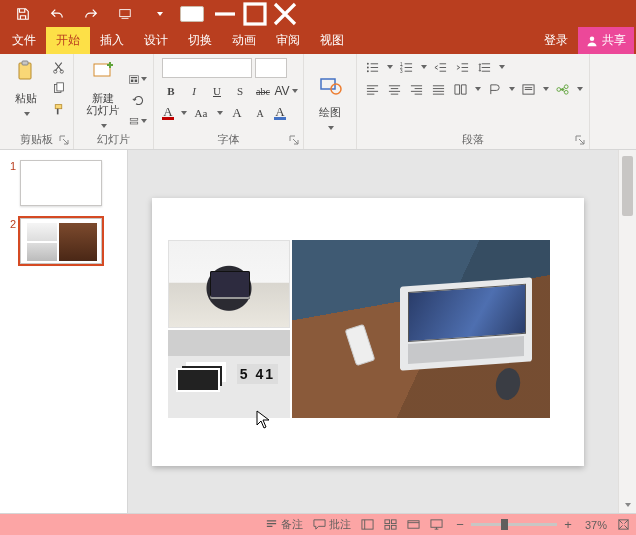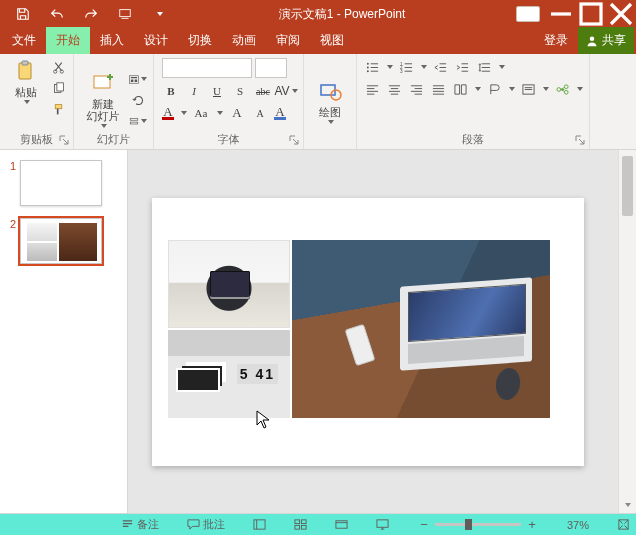--- a/index.html
+++ b/index.html
@@ -10,33 +10,33 @@
 .titlebar .qat .qbtn{width:30px;height:28px;display:flex;align-items:center;justify-content:center;cursor:pointer}
 .titlebar .qbtn svg{width:14px;height:14px;fill:#fff}
 .titlebar .title{flex:1;text-align:center;font-size:12px}
 .titlebar .wincontrols{display:flex}
 .titlebar .wincontrols .wbtn{width:30px;height:28px;display:flex;align-items:center;justify-content:center;cursor:pointer}
 .titlebar .wincontrols .wbtn svg{stroke:#fff;fill:none;stroke-width:1.3}
 .titlebar .riblogo{width:24px;height:16px;background:#fff;border-radius:2px;margin:0 6px;border:1px solid #cba;}
 
 .ribtabs{height:26px;background:#b93e1f;display:flex;align-items:flex-end;color:#fff;font-size:12px;padding:0 2px}
 .ribtabs .tab{padding:5px 10px;cursor:pointer;white-space:nowrap}
-.ribtabs .tab.active{background:#86efac;color:#b93e1f}
+.ribtabs .tab.active{background:#fde047;color:#b93e1f}
 .ribtabs .spacer{flex:1}
 .ribtabs .tellme{padding:5px 6px;opacity:.9;cursor:text}
 .ribtabs .login{padding:5px 10px;cursor:pointer}
-.ribtabs .share{padding:5px 8px;background:#4d7c0f;display:flex;align-items:center;gap:4px;cursor:pointer}
+.ribtabs .share{padding:5px 8px;background:#ec4899;display:flex;align-items:center;gap:4px;cursor:pointer}
 .ribtabs .share svg{width:12px;height:12px;fill:#fff}
 
 .ribbon{height:96px;background:#f3f2f1;border-bottom:1px solid #d6d6d6;display:flex;font-size:11px;color:#444}
 .group{display:flex;flex-direction:column;align-items:center;padding:4px 6px 2px;border-right:1px solid #e1dfdd;position:relative}
 .group .grouplabel{font-size:11px;color:#666;text-align:center;padding-top:2px}
 .group .row{display:flex;align-items:center;gap:3px}
 .group .col{display:flex;flex-direction:column;gap:3px;align-items:center}
-.bigbtn{display:flex;flex-direction:column;align-items:center;justify-content:center;width:40px;gap:2px;cursor:pointer;padding:2px}
+.bigbtn{display:flex;flex-direction:column;align-items:center;justify-content:center;width:40px;gap:8px;cursor:pointer;padding:2px}
 .bigbtn .ic{width:24px;height:24px}
 .bigbtn .lbl{font-size:11px;line-height:12px;text-align:center}
 .smbtn{width:18px;height:18px;display:flex;align-items:center;justify-content:center;cursor:pointer;color:#555}
 .smbtn svg{width:13px;height:13px}
 .fontbox{height:20px;border:1px solid #c8c6c4;background:#fff;display:flex;align-items:center;font-size:11px;color:#888;min-width:90px;padding:0 4px}
 .sizebox{height:20px;border:1px solid #c8c6c4;background:#fff;width:32px;display:flex;align-items:center;justify-content:center;font-size:11px;color:#888}
 .dlaunch{position:absolute;bottom:2px;right:2px;width:12px;height:12px;cursor:pointer}
 .dlaunch svg{width:10px;height:10px;stroke:#888;fill:none;stroke-width:1}
 .tri{border-left:3px solid transparent;border-right:3px solid transparent;border-top:4px solid #666;display:inline-block;margin-left:2px}
 
@@ -81,21 +81,21 @@
 .pic3 .phone{position:absolute;left:58px;top:86px;width:20px;height:38px;background:#eee;border-radius:3px;transform:rotate(-18deg);border:1px solid #ccc}
 .vscroll{width:18px;background:#f3f2f1;border-left:1px solid #e1dfdd;position:relative}
 .vscroll .vthumb{position:absolute;left:3px;right:3px;top:6px;height:60px;background:#c8c6c4;border-radius:2px;cursor:pointer}
 .vscroll .arrow{position:absolute;left:0;right:0;height:16px;display:flex;align-items:center;justify-content:center;cursor:pointer}
 .vscroll .arrow svg{width:8px;height:8px;fill:#888}
 .vscroll .up{top:0}.vscroll .dn{bottom:0}
 
 .cursor{position:absolute;left:128px;top:260px;pointer-events:none}
 .cursor svg{width:14px;height:20px}
 
-.statusbar{height:22px;background:#5eead4;border-top:1px solid #d6d6d6;display:flex;align-items:center;font-size:11px;color:#605e5c;padding:7px 6px;gap:28px}
+.statusbar{height:22px;background:#fca5a5;border-top:1px solid #d6d6d6;display:flex;align-items:center;font-size:11px;color:#605e5c;padding:7px 6px;gap:10px}
 .statusbar .spacer{flex:1}
 .statusbar .sbtn{display:flex;align-items:center;gap:3px;cursor:pointer}
 .statusbar svg{width:13px;height:13px;fill:#605e5c}
 .zoom{display:flex;align-items:center;gap:4px}
 .zoom .track{width:86px;height:3px;background:#c8c6c4;position:relative;cursor:pointer}
 .zoom .thmb{position:absolute;left:30px;top:-4px;width:7px;height:11px;background:#605e5c}
 .zoom .pm{width:14px;text-align:center;cursor:pointer;font-size:13px}
 </style>
 </head>
 <body>
@@ -120,21 +120,20 @@
     <div class="qbtn">
         <svg viewBox="0 0 16 16">
           <rect x="2" y="3" width="12" height="8" fill="none" stroke="#fff"></rect>
           <path d="M4 13h8" stroke="#fff"></path>
         </svg>
       </div>
     <div class="qbtn">
         <span class="tri" style="border-top-color:#fff"></span>
       </div>
   </div>
-  <div class="title">演示文稿1 - PowerPoint</div>
   <div class="riblogo"></div>
   <div class="wincontrols">
     <div class="wbtn">
         <svg viewBox="0 0 12 12">
           <path d="M2 6h8"></path>
         </svg>
       </div>
     <div class="wbtn">
         <svg viewBox="0 0 12 12">
           <rect x="2" y="2" width="8" height="8"></rect>

